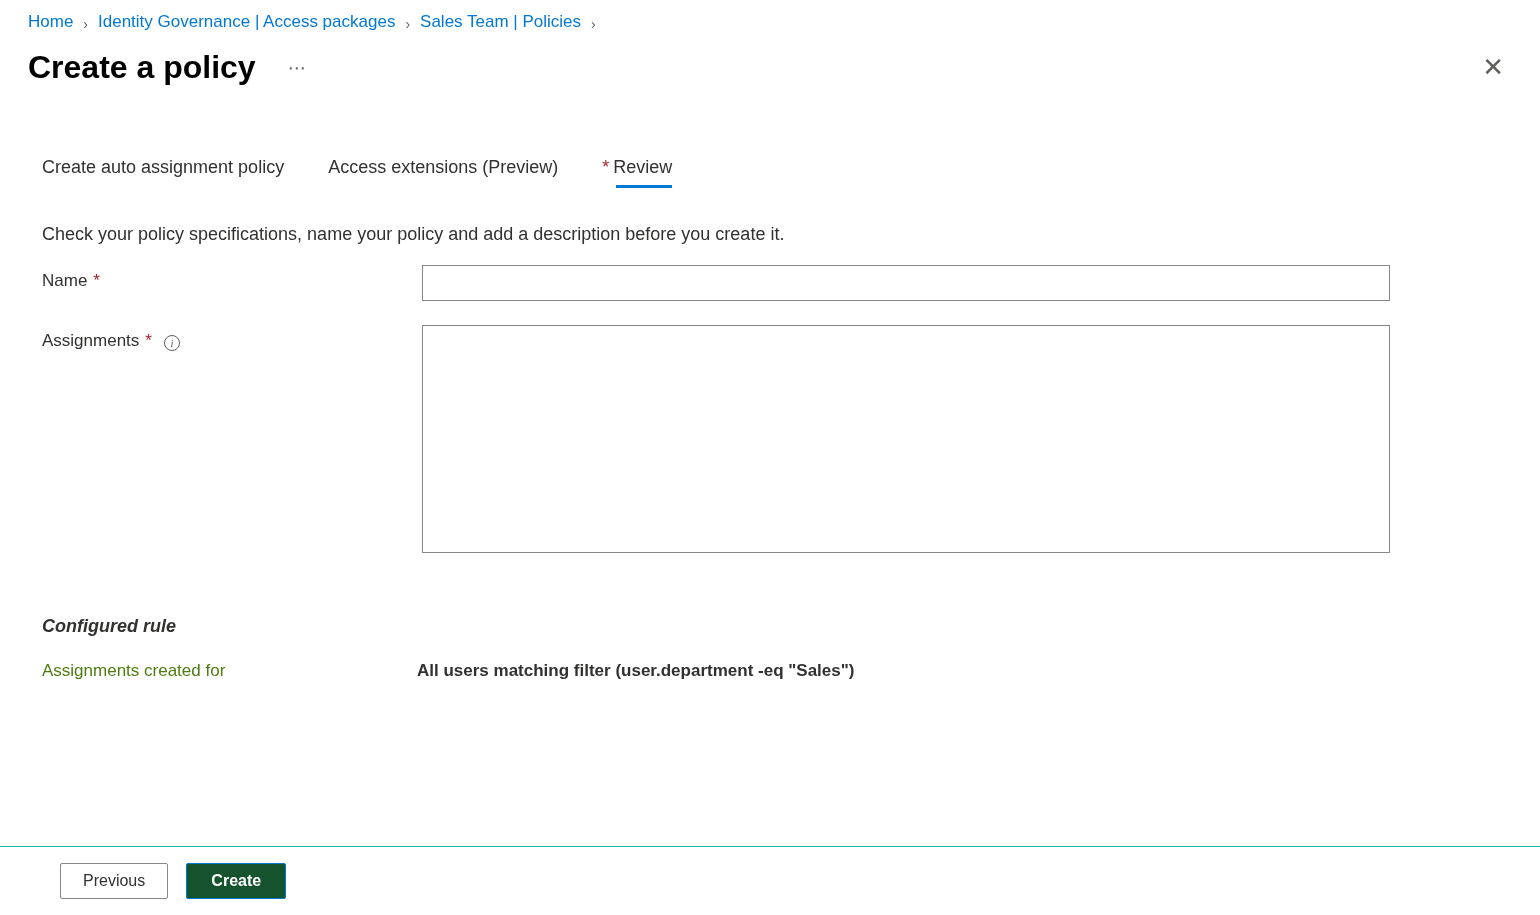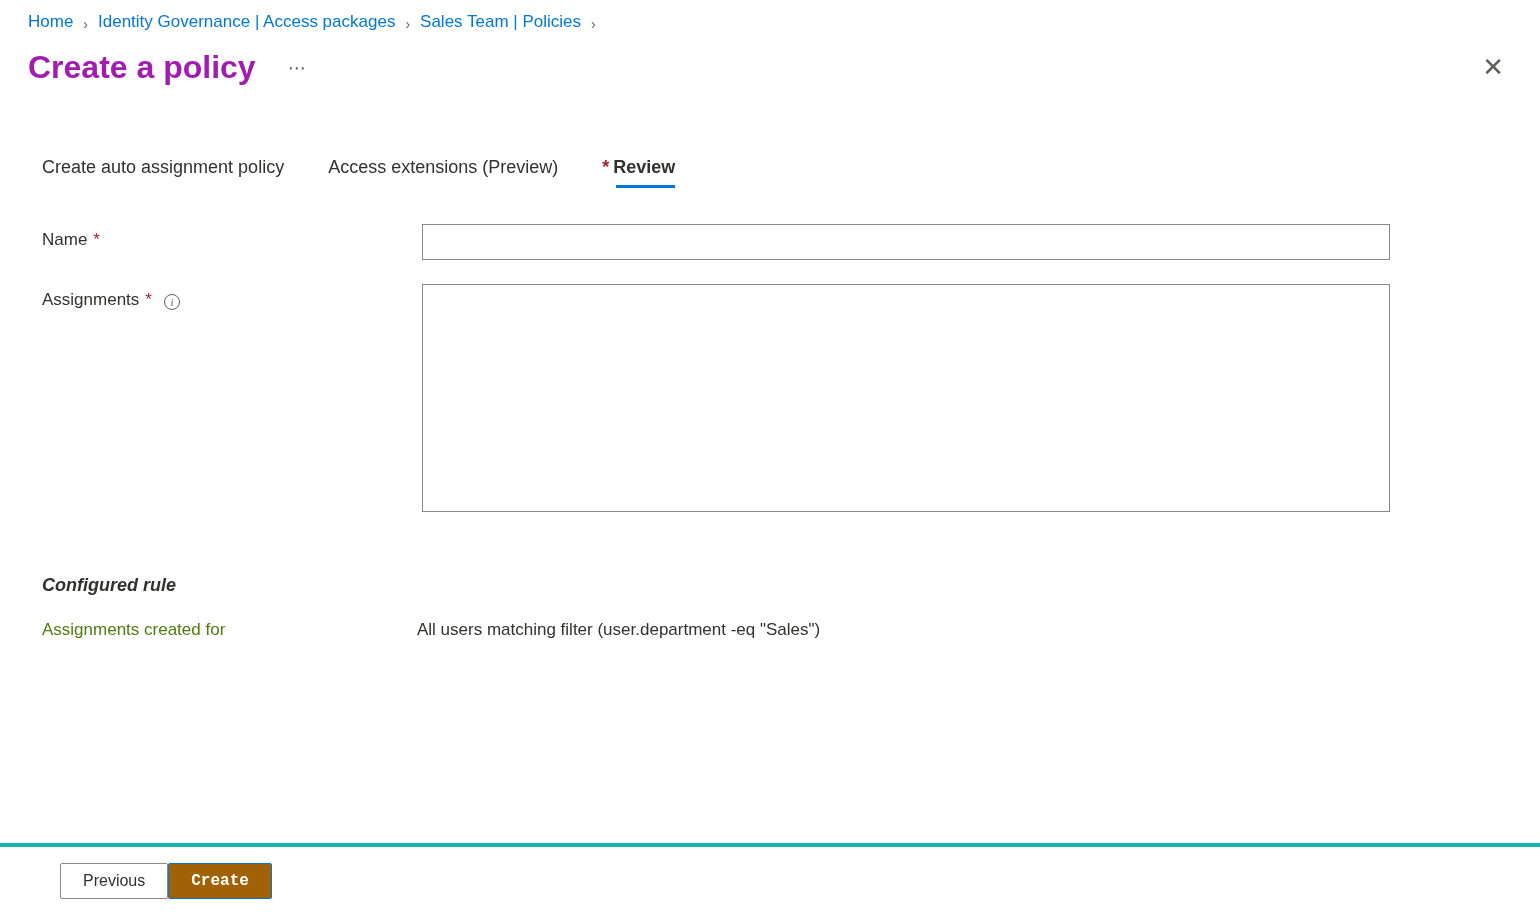--- a/index.html
+++ b/index.html
@@ -37,21 +37,21 @@
       margin-bottom: 70px;
     }
     .header-left {
       display: flex;
       align-items: center;
       gap: 32px;
     }
     .page-title {
       font-size: 32px;
       font-weight: 600;
-      color: #a21caf;
+      color: #000000;
     }
     .more-icon {
       color: #605e5c;
       font-size: 18px;
       letter-spacing: 1px;
       cursor: pointer;
     }
     .close-icon {
       font-size: 26px;
       color: #605e5c;
@@ -69,21 +69,21 @@
       align-items: center;
     }
     .tab {
       font-size: 18px;
       color: #323130;
       cursor: pointer;
       padding-bottom: 10px;
       position: relative;
     }
     .tab.active {
-      font-weight: 700;
+      font-weight: 400;
     }
     .tab.active::after {
       content: "";
       position: absolute;
       left: 14px;
       right: 0;
       bottom: 0;
       height: 3px;
       background: #0078d4;
     }
@@ -159,52 +159,52 @@
     .readonly-row {
       display: flex;
       font-size: 17px;
     }
     .readonly-label {
       width: 375px;
       color: #4d7c0f;
     }
     .readonly-value {
       color: #323130;
+      font-weight: bold;
     }
     .footer {
       position: fixed;
       left: 0;
       right: 0;
       bottom: 0;
-      border-top: 4px solid #14b8a6;
+      border-top: 1px solid #14b8a6;
       background: #ffffff;
       padding: 16px 28px 16px 60px;
       display: flex;
-      gap: 0;
+      gap: 18px;
     }
     .btn {
       height: 36px;
       padding: 0 22px;
       font-size: 16px;
       font-family: inherit;
       border-radius: 2px;
       cursor: pointer;
       min-width: 100px;
     }
     .btn-secondary {
       background: #ffffff;
       border: 1px solid #8a8886;
       color: #323130;
     }
     .btn-primary {
-      background: #a16207;
+      background: #14532d;
       border: 1px solid #0078d4;
       color: #ffffff;
       font-weight: 600;
-      font-family: Liberation Mono, monospace;
     }
   </style>
 </head>
 <body>
 
 <nav class="breadcrumb">
   <a>Home</a>
   <span class="chevron">›</span>
   <a>Identity Governance | Access packages</a>
   <span class="chevron">›</span>
@@ -226,20 +226,21 @@
       <span>Create auto assignment policy</span>
     </div>
     <div class="tab">
       <span>Access extensions (Preview)</span>
     </div>
     <div class="tab active">
       <span class="required-asterisk">*</span><span>Review</span>
     </div>
   </div>
 
+  <p class="instruction">Check your policy specifications, name your policy and add a description before you create it.</p>
 
   <div class="form-row">
     <label class="form-label">
       <span>Name</span>
       <span class="asterisk">*</span>
     </label>
     <div class="form-control">
       <input type="text" class="text-input" value="" style="">
     </div>
   </div>

